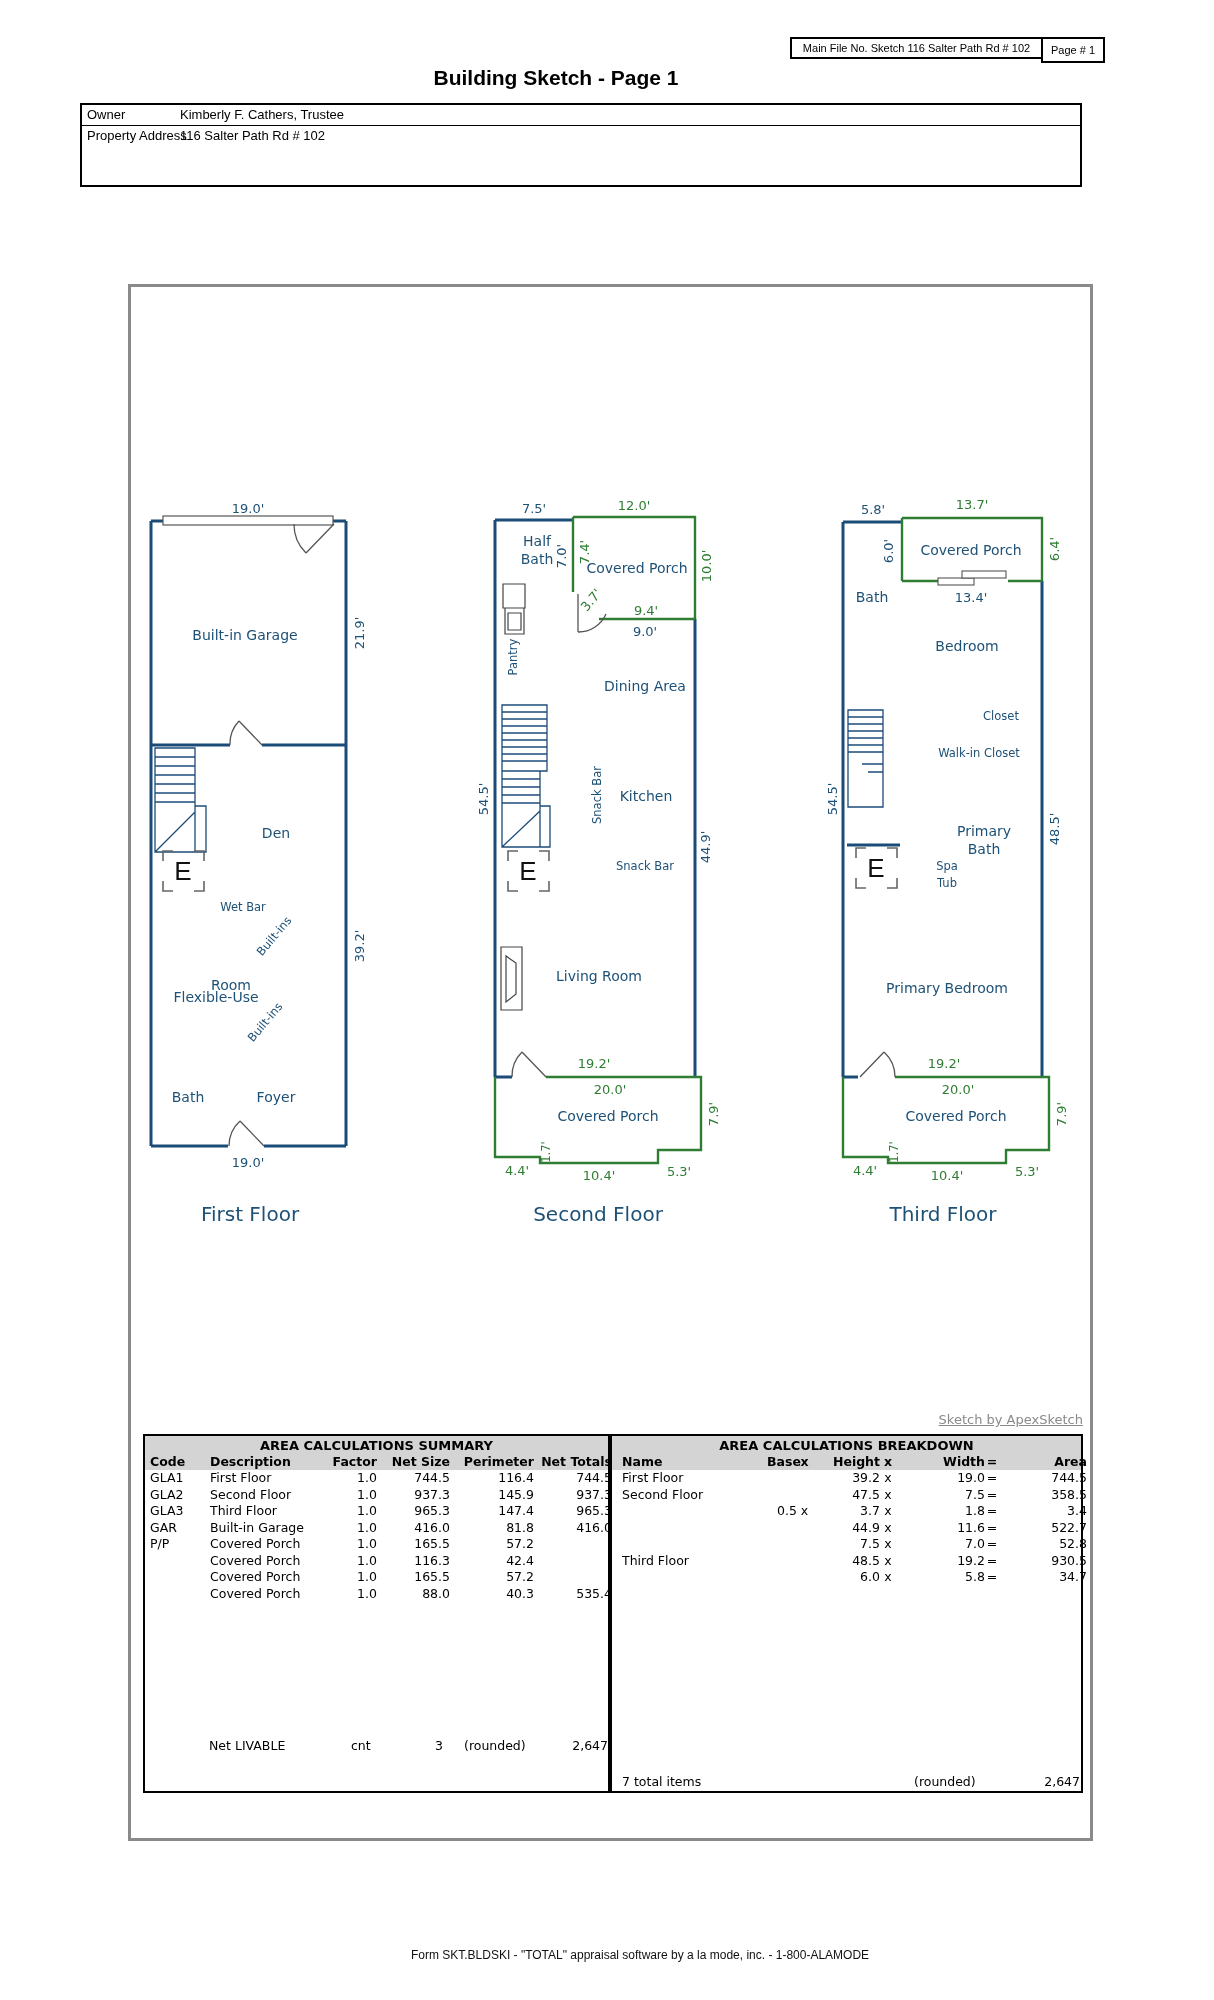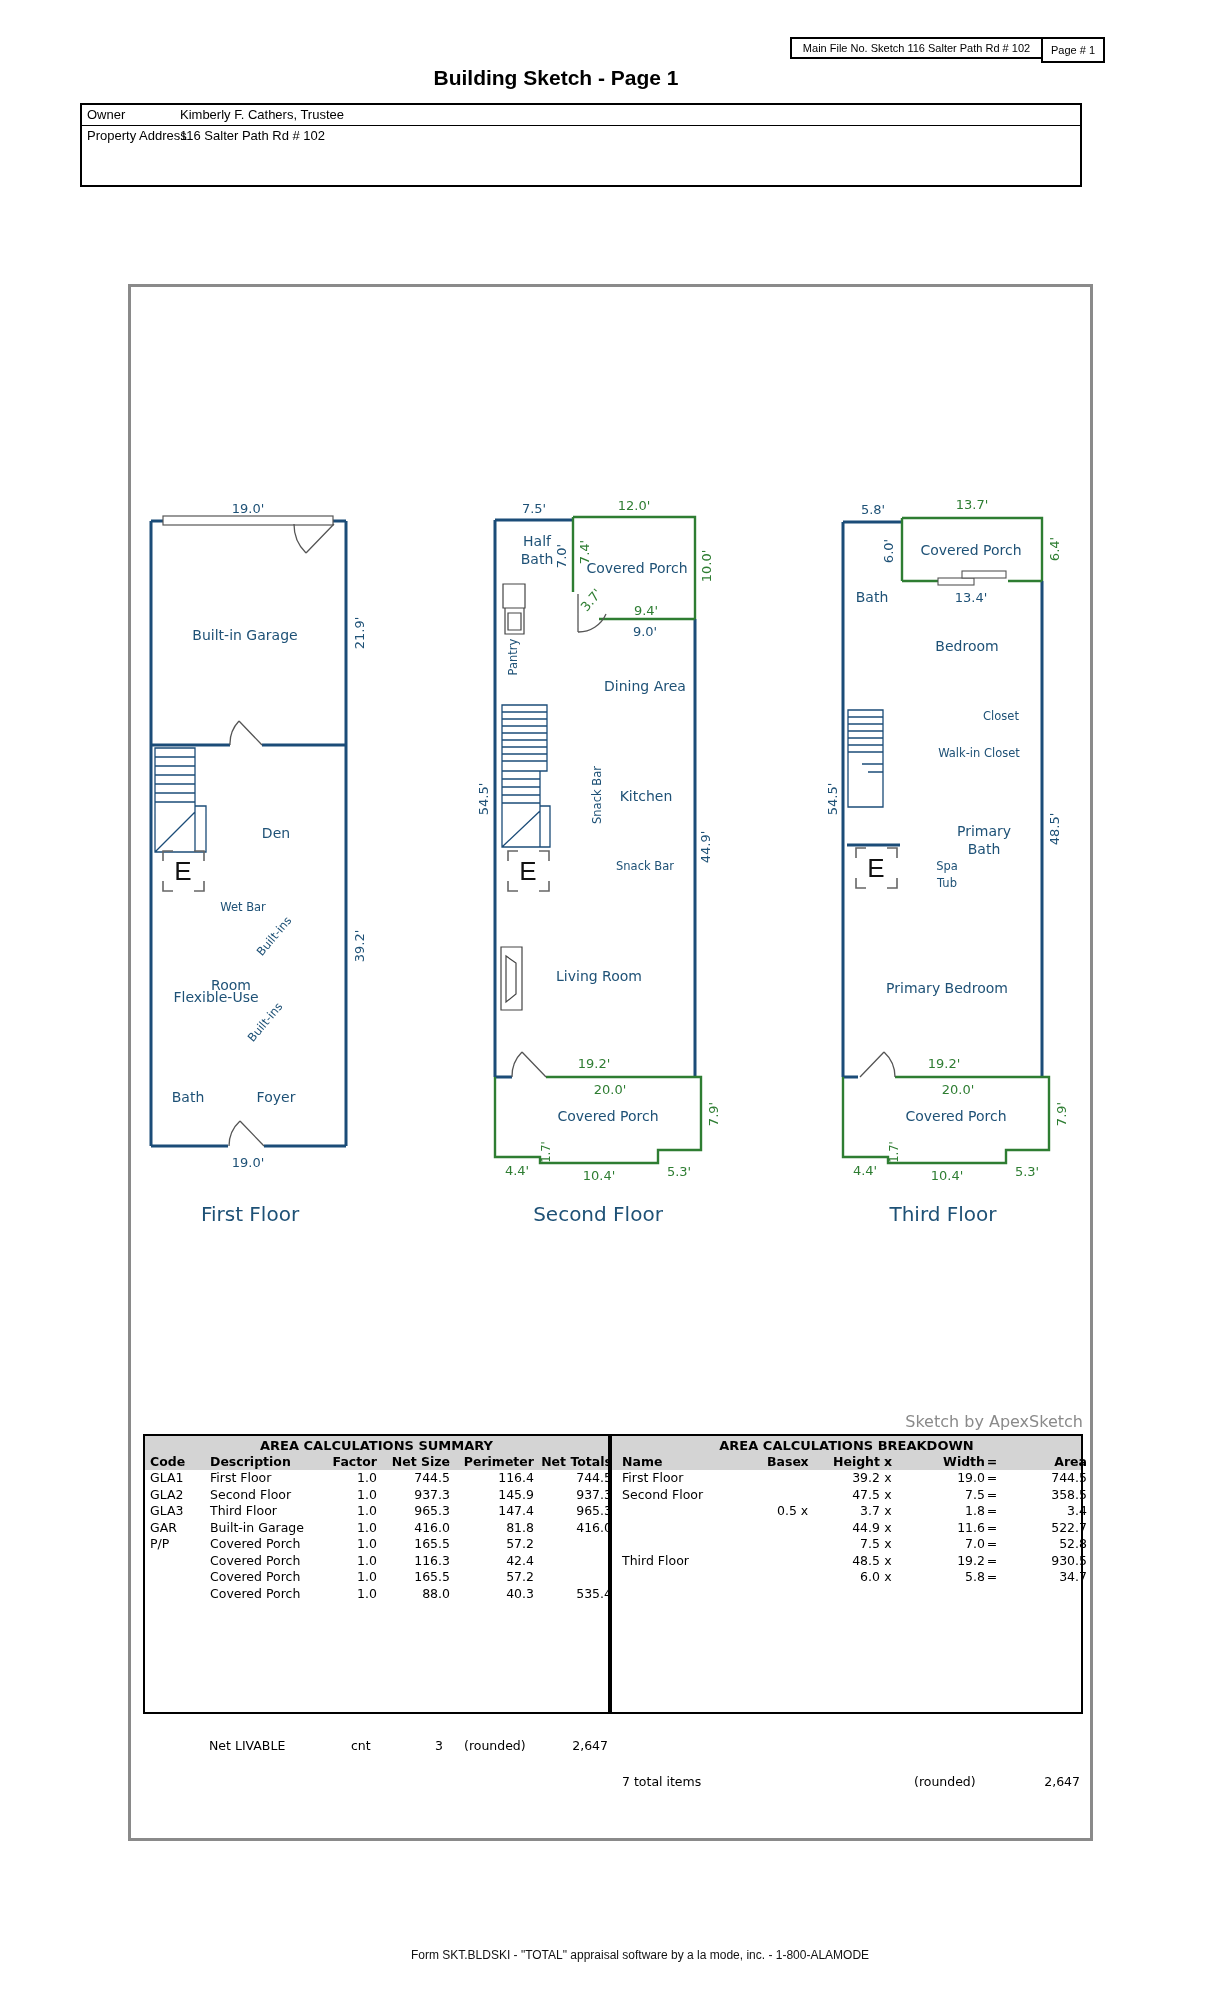--- a/index.html
+++ b/index.html
@@ -17,23 +17,23 @@
   svg.plan{position:absolute;left:0;top:0;z-index:1;}
   
   .L{position:absolute;transform:translate(-50%,-50%);white-space:nowrap;font-family:"DejaVu Sans",sans-serif;color:#1e5176;font-size:14px;z-index:2;}
   .d{font-size:13px;}
   .g{color:#2e7d32;}
   .v{transform:translate(-50%,-50%) rotate(-90deg);}
   .t{transform:translate(-50%,-50%) rotate(-50deg);}
   .s{font-size:11.5px;}
   .cap{font-size:20px;}
   .e{font-size:26px;color:#111;font-weight:500;font-family:"Liberation Sans",sans-serif;}
-  .credit{position:absolute;left:783px;top:1412px;width:300px;text-align:right;font-family:"DejaVu Sans",sans-serif;font-size:16px;color:#8a8a8a;z-index:2;}
-  
-  .tbox{position:absolute;top:1434px;height:280px;border:2px solid #000;box-sizing:border-box;background:#fff;z-index:2;font-family:"DejaVu Sans",sans-serif;font-size:12.5px;}
+  .credit{position:absolute;left:783px;top:1412px;width:300px;text-align:right;font-family:"DejaVu Sans",sans-serif;font-size:13px;color:#8a8a8a;z-index:2;text-decoration:underline;}
+  
+  .tbox{position:absolute;top:1434px;height:359px;border:2px solid #000;box-sizing:border-box;background:#fff;z-index:2;font-family:"DejaVu Sans",sans-serif;font-size:12.5px;}
   .ttitle{height:19px;line-height:19px;text-align:center;font-weight:bold;background:#d4d4d4;font-size:13px;}
   .grid{display:grid;line-height:16.5px;height:16.5px;}
   .ghead{background:#d4d4d4;font-weight:bold;height:15px;line-height:14px;}
   .sgrid{grid-template-columns:60px 110px 57px 73px 84px 78px;padding-left:5px;}
   .bgrid{grid-template-columns:145px 30px 15px 68px 16px 89px 14px 88px;padding-left:10px;}
   .ra{text-align:right;}
   .ca{text-align:center;}
   .abs{position:absolute;white-space:nowrap;}
   
   .apex{position:absolute;left:143px;top:1824px;width:940px;text-align:center;font-size:11px;z-index:2;}

